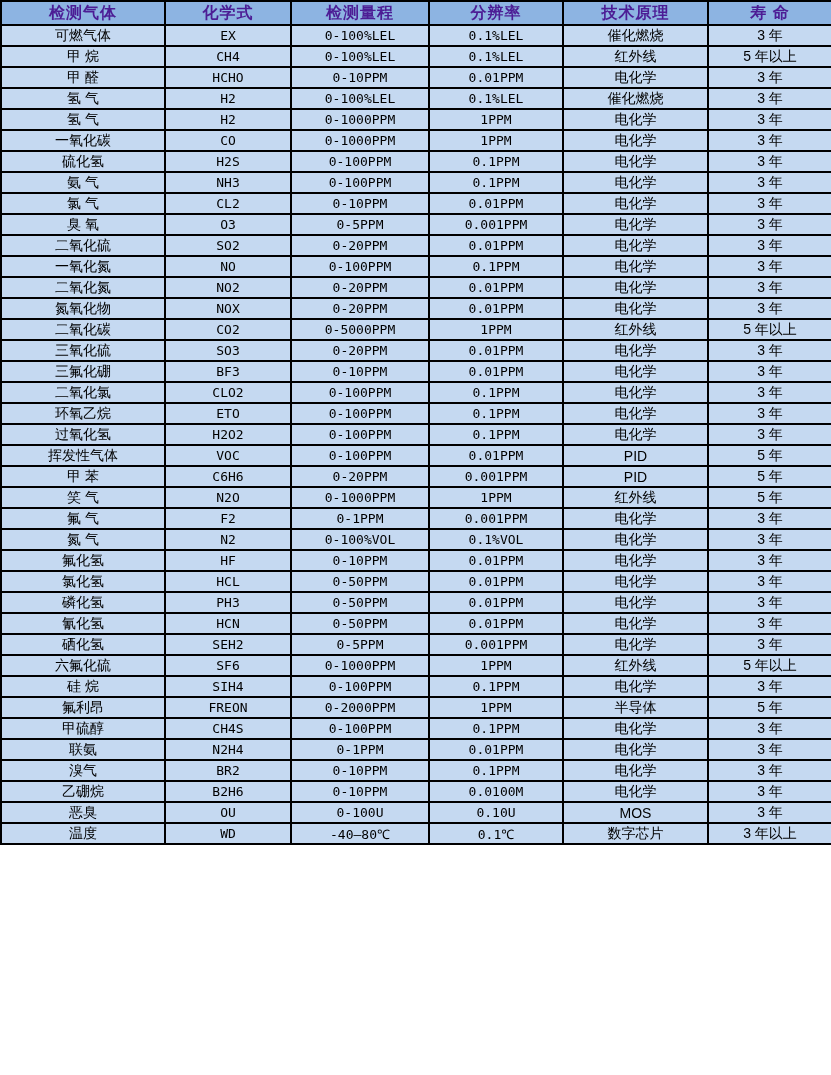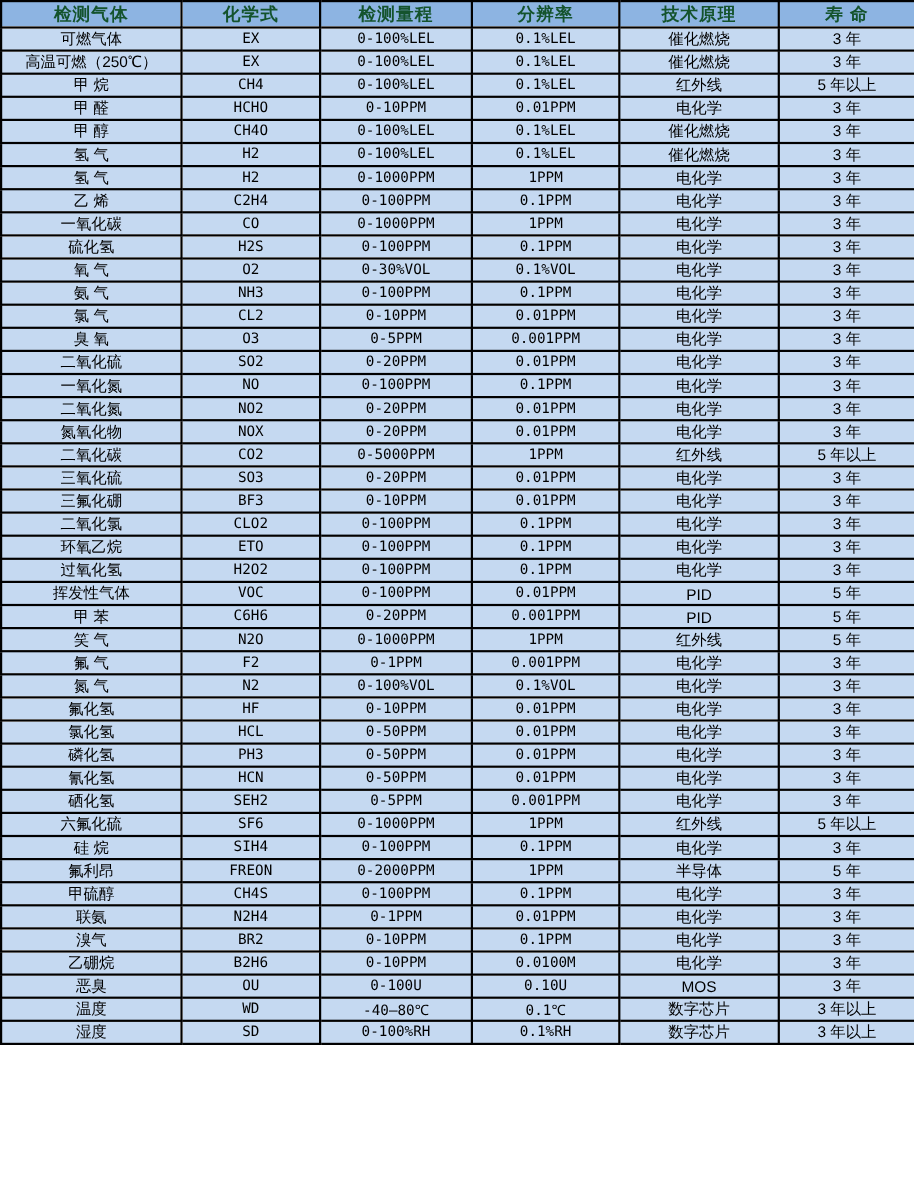--- a/index.html
+++ b/index.html
@@ -22,21 +22,21 @@
     padding: 0;
     overflow: hidden;
     white-space: nowrap;
   }
   thead th {
     background: var(--header-bg, #8db4e2);
     height: 22px;
     font-family: "Liberation Sans", sans-serif;
     font-weight: bold;
     font-size: 16px;
-    color: #14532d;
+    color: #4c1d95;
     letter-spacing: 1px;
   }
   tbody td {
     background: var(--row-bg, #c5d9f1);
     height: 19px;
     color: #000000;
   }
   td.cn {
     font-family: "Liberation Sans", sans-serif;
     font-size: 14px;
@@ -71,96 +71,64 @@
   <tbody data-name="table-body">
       <tr data-name="table-row">
         <td class="cn" data-name="table-cell">可燃气体</td>
         <td class="mono" data-name="table-cell">EX</td>
         <td class="mono" data-name="table-cell">0-100%LEL</td>
         <td class="mono" data-name="table-cell">0.1%LEL</td>
         <td class="cn" data-name="table-cell">催化燃烧</td>
         <td class="cn" data-name="table-cell">3 年</td>
       </tr>
       <tr data-name="table-row">
-        <td class="cn" data-name="table-cell">高温可燃（250℃）</td>
-        <td class="mono" data-name="table-cell">EX</td>
-        <td class="mono" data-name="table-cell">0-100%LEL</td>
-        <td class="mono" data-name="table-cell">0.1%LEL</td>
-        <td class="cn" data-name="table-cell">催化燃烧</td>
-        <td class="cn" data-name="table-cell">3 年</td>
-      </tr>
-      <tr data-name="table-row">
         <td class="cn" data-name="table-cell">甲 烷</td>
         <td class="mono" data-name="table-cell">CH4</td>
         <td class="mono" data-name="table-cell">0-100%LEL</td>
         <td class="mono" data-name="table-cell">0.1%LEL</td>
         <td class="cn" data-name="table-cell">红外线</td>
         <td class="cn" data-name="table-cell">5 年以上</td>
       </tr>
       <tr data-name="table-row">
         <td class="cn" data-name="table-cell">甲 醛</td>
         <td class="mono" data-name="table-cell">HCHO</td>
         <td class="mono" data-name="table-cell">0-10PPM</td>
         <td class="mono" data-name="table-cell">0.01PPM</td>
         <td class="cn" data-name="table-cell">电化学</td>
         <td class="cn" data-name="table-cell">3 年</td>
       </tr>
       <tr data-name="table-row">
-        <td class="cn" data-name="table-cell">甲 醇</td>
-        <td class="mono" data-name="table-cell">CH4O</td>
-        <td class="mono" data-name="table-cell">0-100%LEL</td>
-        <td class="mono" data-name="table-cell">0.1%LEL</td>
-        <td class="cn" data-name="table-cell">催化燃烧</td>
-        <td class="cn" data-name="table-cell">3 年</td>
-      </tr>
-      <tr data-name="table-row">
         <td class="cn" data-name="table-cell">氢 气</td>
         <td class="mono" data-name="table-cell">H2</td>
         <td class="mono" data-name="table-cell">0-100%LEL</td>
         <td class="mono" data-name="table-cell">0.1%LEL</td>
         <td class="cn" data-name="table-cell">催化燃烧</td>
         <td class="cn" data-name="table-cell">3 年</td>
       </tr>
       <tr data-name="table-row">
         <td class="cn" data-name="table-cell">氢 气</td>
         <td class="mono" data-name="table-cell">H2</td>
         <td class="mono" data-name="table-cell">0-1000PPM</td>
         <td class="mono" data-name="table-cell">1PPM</td>
         <td class="cn" data-name="table-cell">电化学</td>
         <td class="cn" data-name="table-cell">3 年</td>
       </tr>
       <tr data-name="table-row">
-        <td class="cn" data-name="table-cell">乙 烯</td>
-        <td class="mono" data-name="table-cell">C2H4</td>
-        <td class="mono" data-name="table-cell">0-100PPM</td>
-        <td class="mono" data-name="table-cell">0.1PPM</td>
-        <td class="cn" data-name="table-cell">电化学</td>
-        <td class="cn" data-name="table-cell">3 年</td>
-      </tr>
-      <tr data-name="table-row">
         <td class="cn" data-name="table-cell">一氧化碳</td>
         <td class="mono" data-name="table-cell">CO</td>
         <td class="mono" data-name="table-cell">0-1000PPM</td>
         <td class="mono" data-name="table-cell">1PPM</td>
         <td class="cn" data-name="table-cell">电化学</td>
         <td class="cn" data-name="table-cell">3 年</td>
       </tr>
       <tr data-name="table-row">
         <td class="cn" data-name="table-cell">硫化氢</td>
         <td class="mono" data-name="table-cell">H2S</td>
         <td class="mono" data-name="table-cell">0-100PPM</td>
         <td class="mono" data-name="table-cell">0.1PPM</td>
-        <td class="cn" data-name="table-cell">电化学</td>
-        <td class="cn" data-name="table-cell">3 年</td>
-      </tr>
-      <tr data-name="table-row">
-        <td class="cn" data-name="table-cell">氧 气</td>
-        <td class="mono" data-name="table-cell">O2</td>
-        <td class="mono" data-name="table-cell">0-30%VOL</td>
-        <td class="mono" data-name="table-cell">0.1%VOL</td>
         <td class="cn" data-name="table-cell">电化学</td>
         <td class="cn" data-name="table-cell">3 年</td>
       </tr>
       <tr data-name="table-row">
         <td class="cn" data-name="table-cell">氨 气</td>
         <td class="mono" data-name="table-cell">NH3</td>
         <td class="mono" data-name="table-cell">0-100PPM</td>
         <td class="mono" data-name="table-cell">0.1PPM</td>
         <td class="cn" data-name="table-cell">电化学</td>
         <td class="cn" data-name="table-cell">3 年</td>
@@ -406,22 +374,14 @@
         <td class="cn" data-name="table-cell">3 年</td>
       </tr>
       <tr data-name="table-row">
         <td class="cn" data-name="table-cell">温度</td>
         <td class="mono" data-name="table-cell">WD</td>
         <td class="mono" data-name="table-cell">-40—80℃</td>
         <td class="mono" data-name="table-cell">0.1℃</td>
         <td class="cn" data-name="table-cell">数字芯片</td>
         <td class="cn" data-name="table-cell">3 年以上</td>
       </tr>
-      <tr data-name="table-row">
-        <td class="cn" data-name="table-cell">湿度</td>
-        <td class="mono" data-name="table-cell">SD</td>
-        <td class="mono" data-name="table-cell">0-100%RH</td>
-        <td class="mono" data-name="table-cell">0.1%RH</td>
-        <td class="cn" data-name="table-cell">数字芯片</td>
-        <td class="cn" data-name="table-cell">3 年以上</td>
-      </tr>
     </tbody>
 </table>
 
 </body></html>

